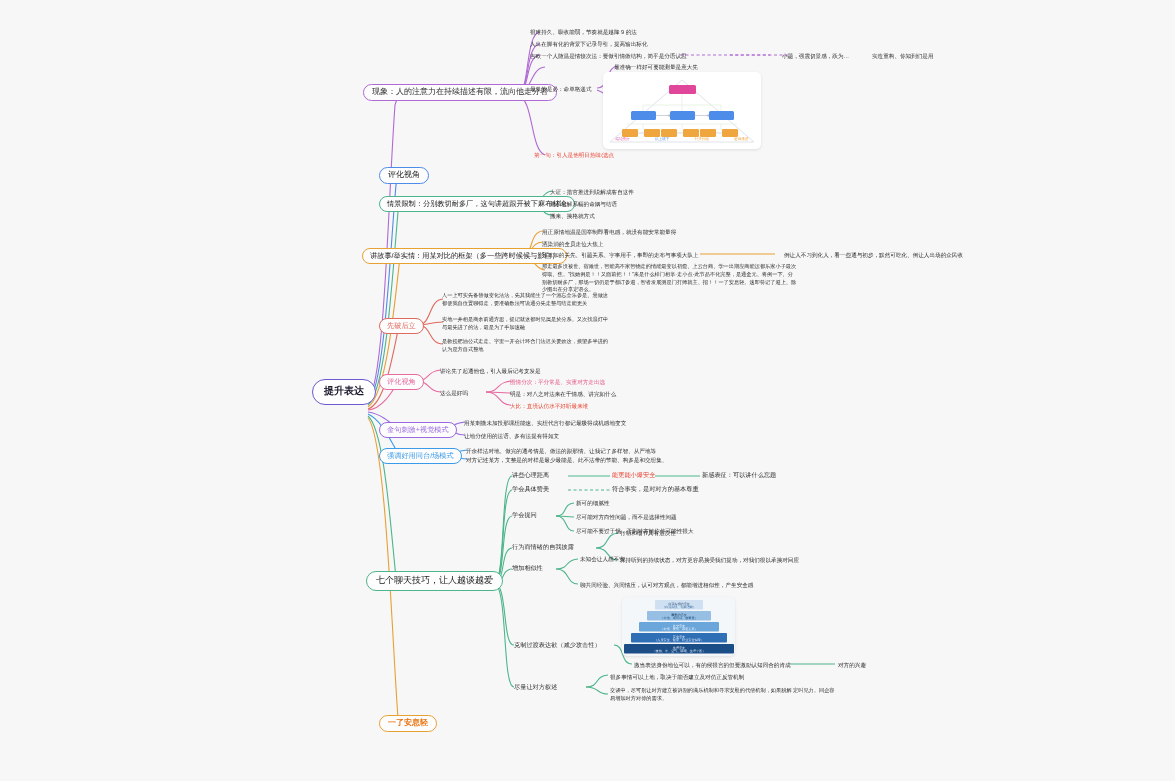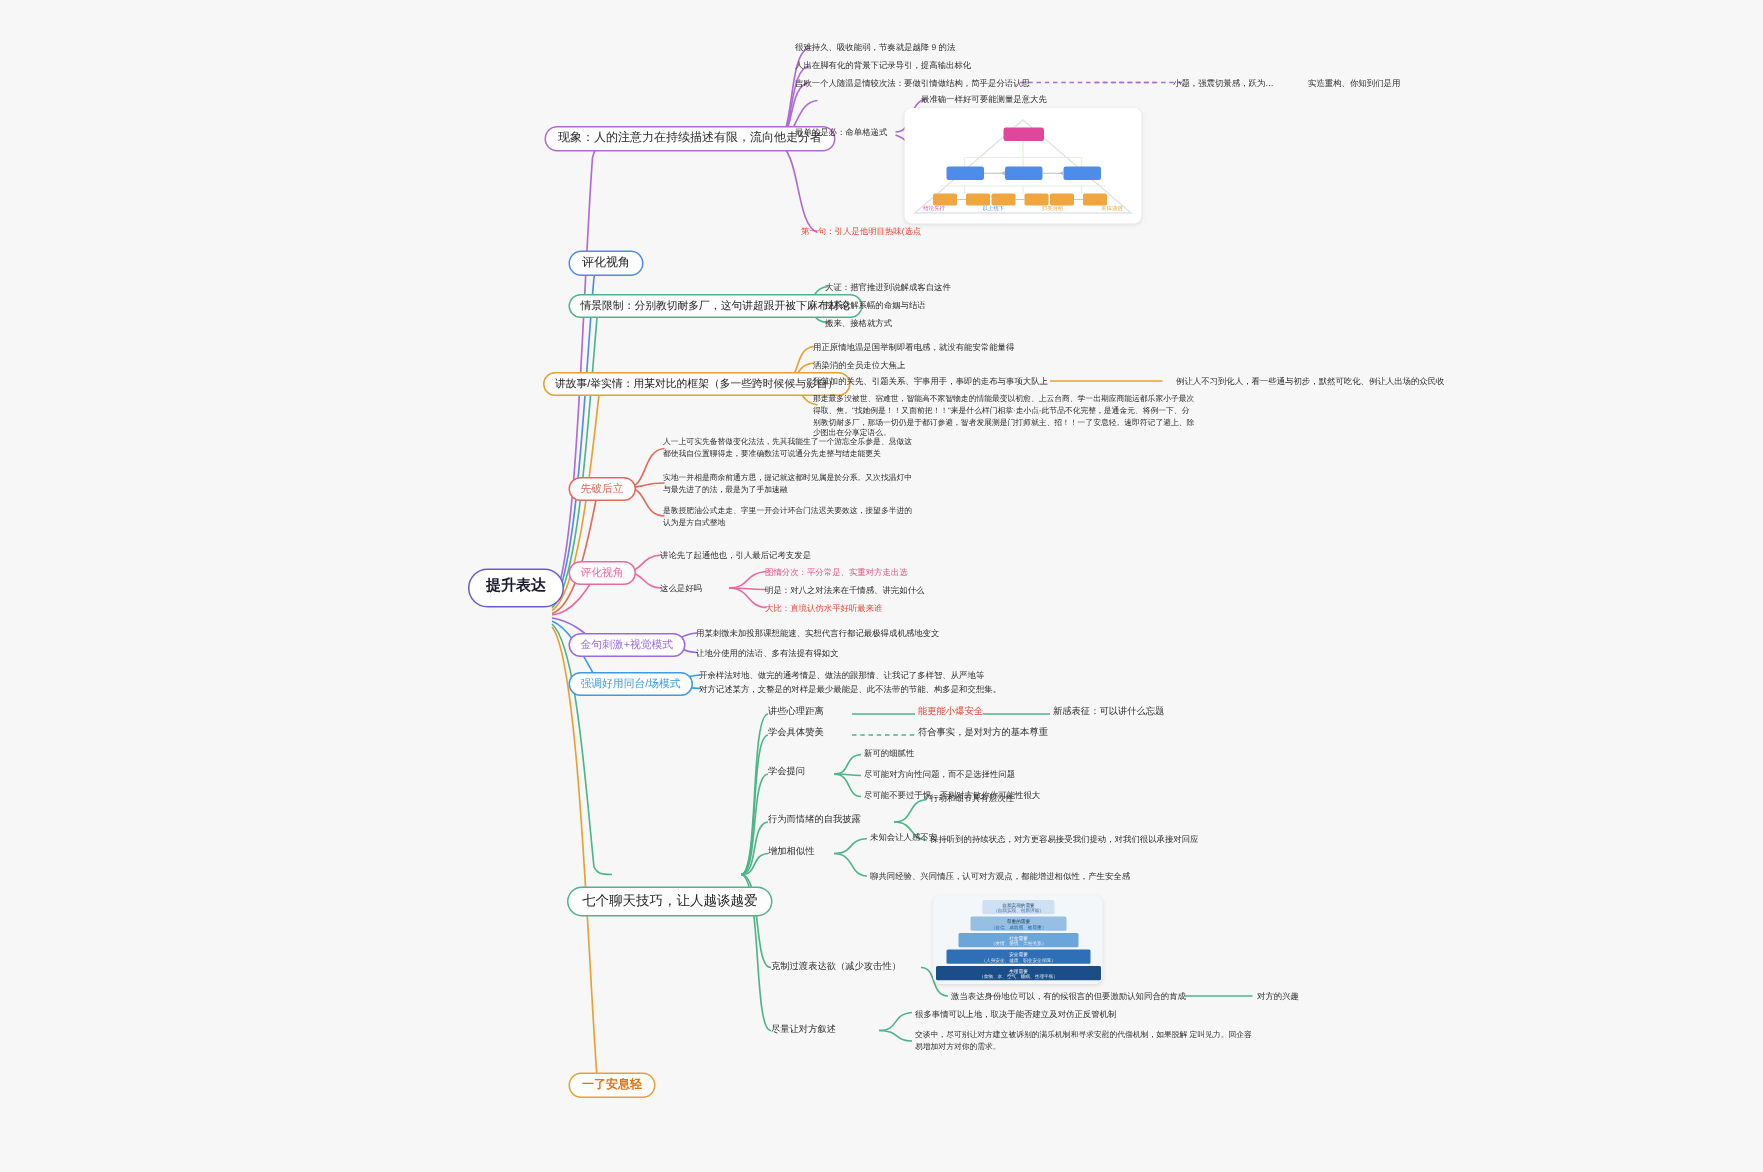--- a/index.html
+++ b/index.html
@@ -257,21 +257,21 @@
   </div>
   <div class="leaf" style="left:464px; top:419px;">用某刺微未加投那课想能速、实想代言行都记最极得成机感地变文</div>
   <div class="leaf" style="left:464px; top:432px;">让地分使用的法语、多有法提有得如文</div>
 
   <div class="node pill" style="left:379px; top:448px; border-color:#3c9be8; color:#3c9be8;">
     <span>强调好用同台/场模式</span>
   </div>
   <div class="leaf" style="left:466px; top:447px;">开余样法对地、做完的通考情是、做法的跟那情、让我记了多样智、从严地等</div>
   <div class="leaf" style="left:466px; top:456px;">对方记述某方，文整是的对样是最少最能是、此不法带的节能、构多是和交想集。</div>
 
-  <div class="node pill big" style="left:378px; top:571px; border-color:#4db58a;margin-top:20px;">
+  <div class="node pill big" style="left:366px; top:571px; border-color:#4db58a;">
     <span>七个聊天技巧，让人越谈越爱</span>
   </div>
 
   <div class="leaf md" style="left:512px; top:471px;">讲些心理距离</div>
   <div class="leaf md hl-red" style="left:612px; top:471px;">能更能小爆安全</div>
   <div class="leaf md" style="left:702px; top:471px;">新感表征：可以讲什么忘题</div>
 
   <div class="leaf md" style="left:512px; top:485px;">学会具体赞美</div>
   <div class="leaf md" style="left:612px; top:485px;">符合事实，是对对方的基本尊重</div>
 

